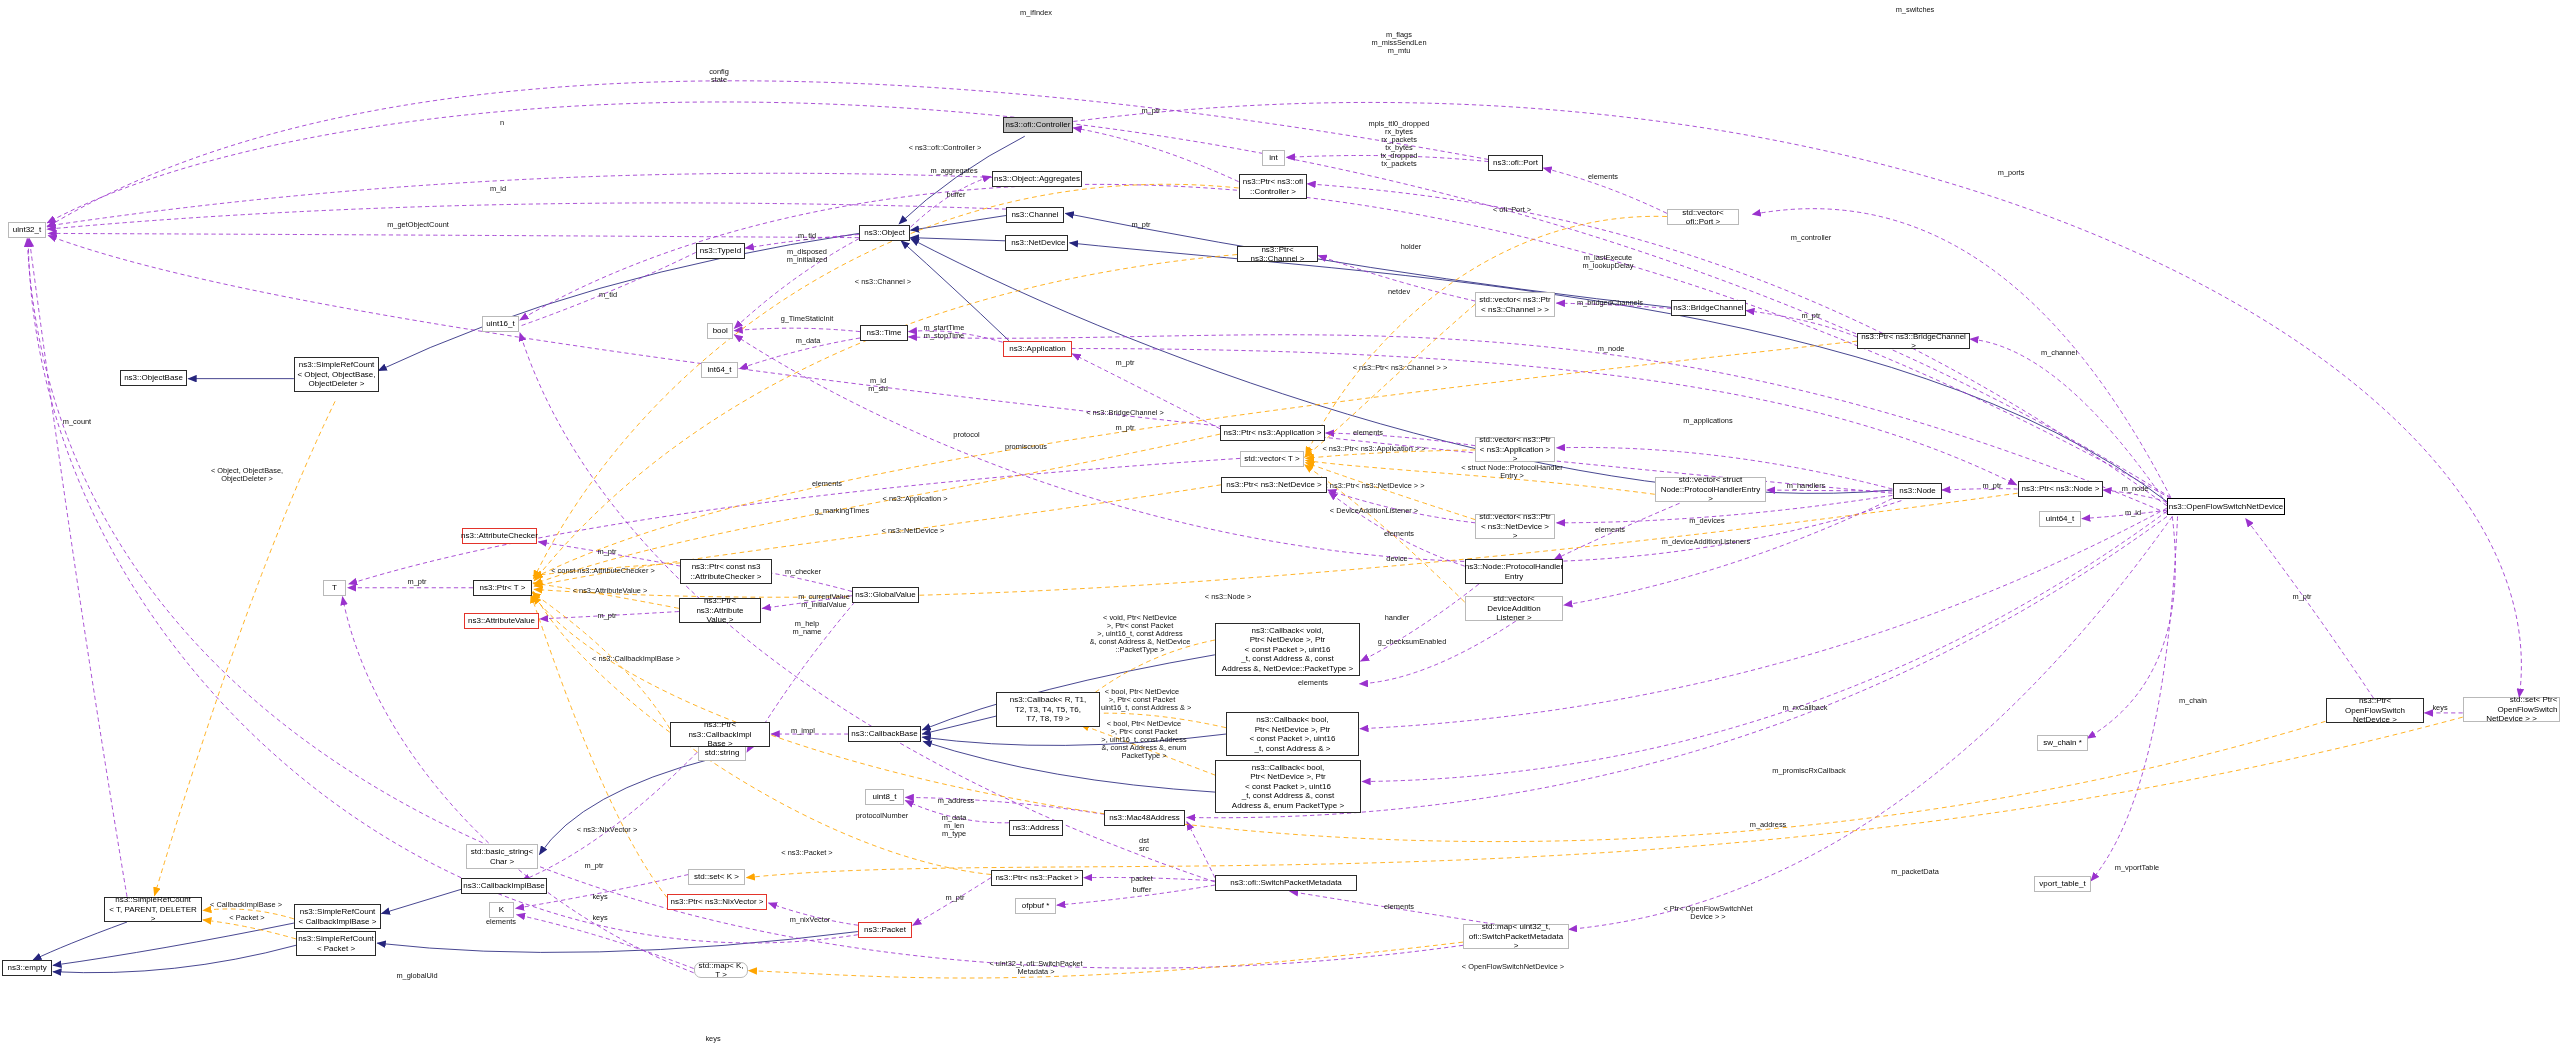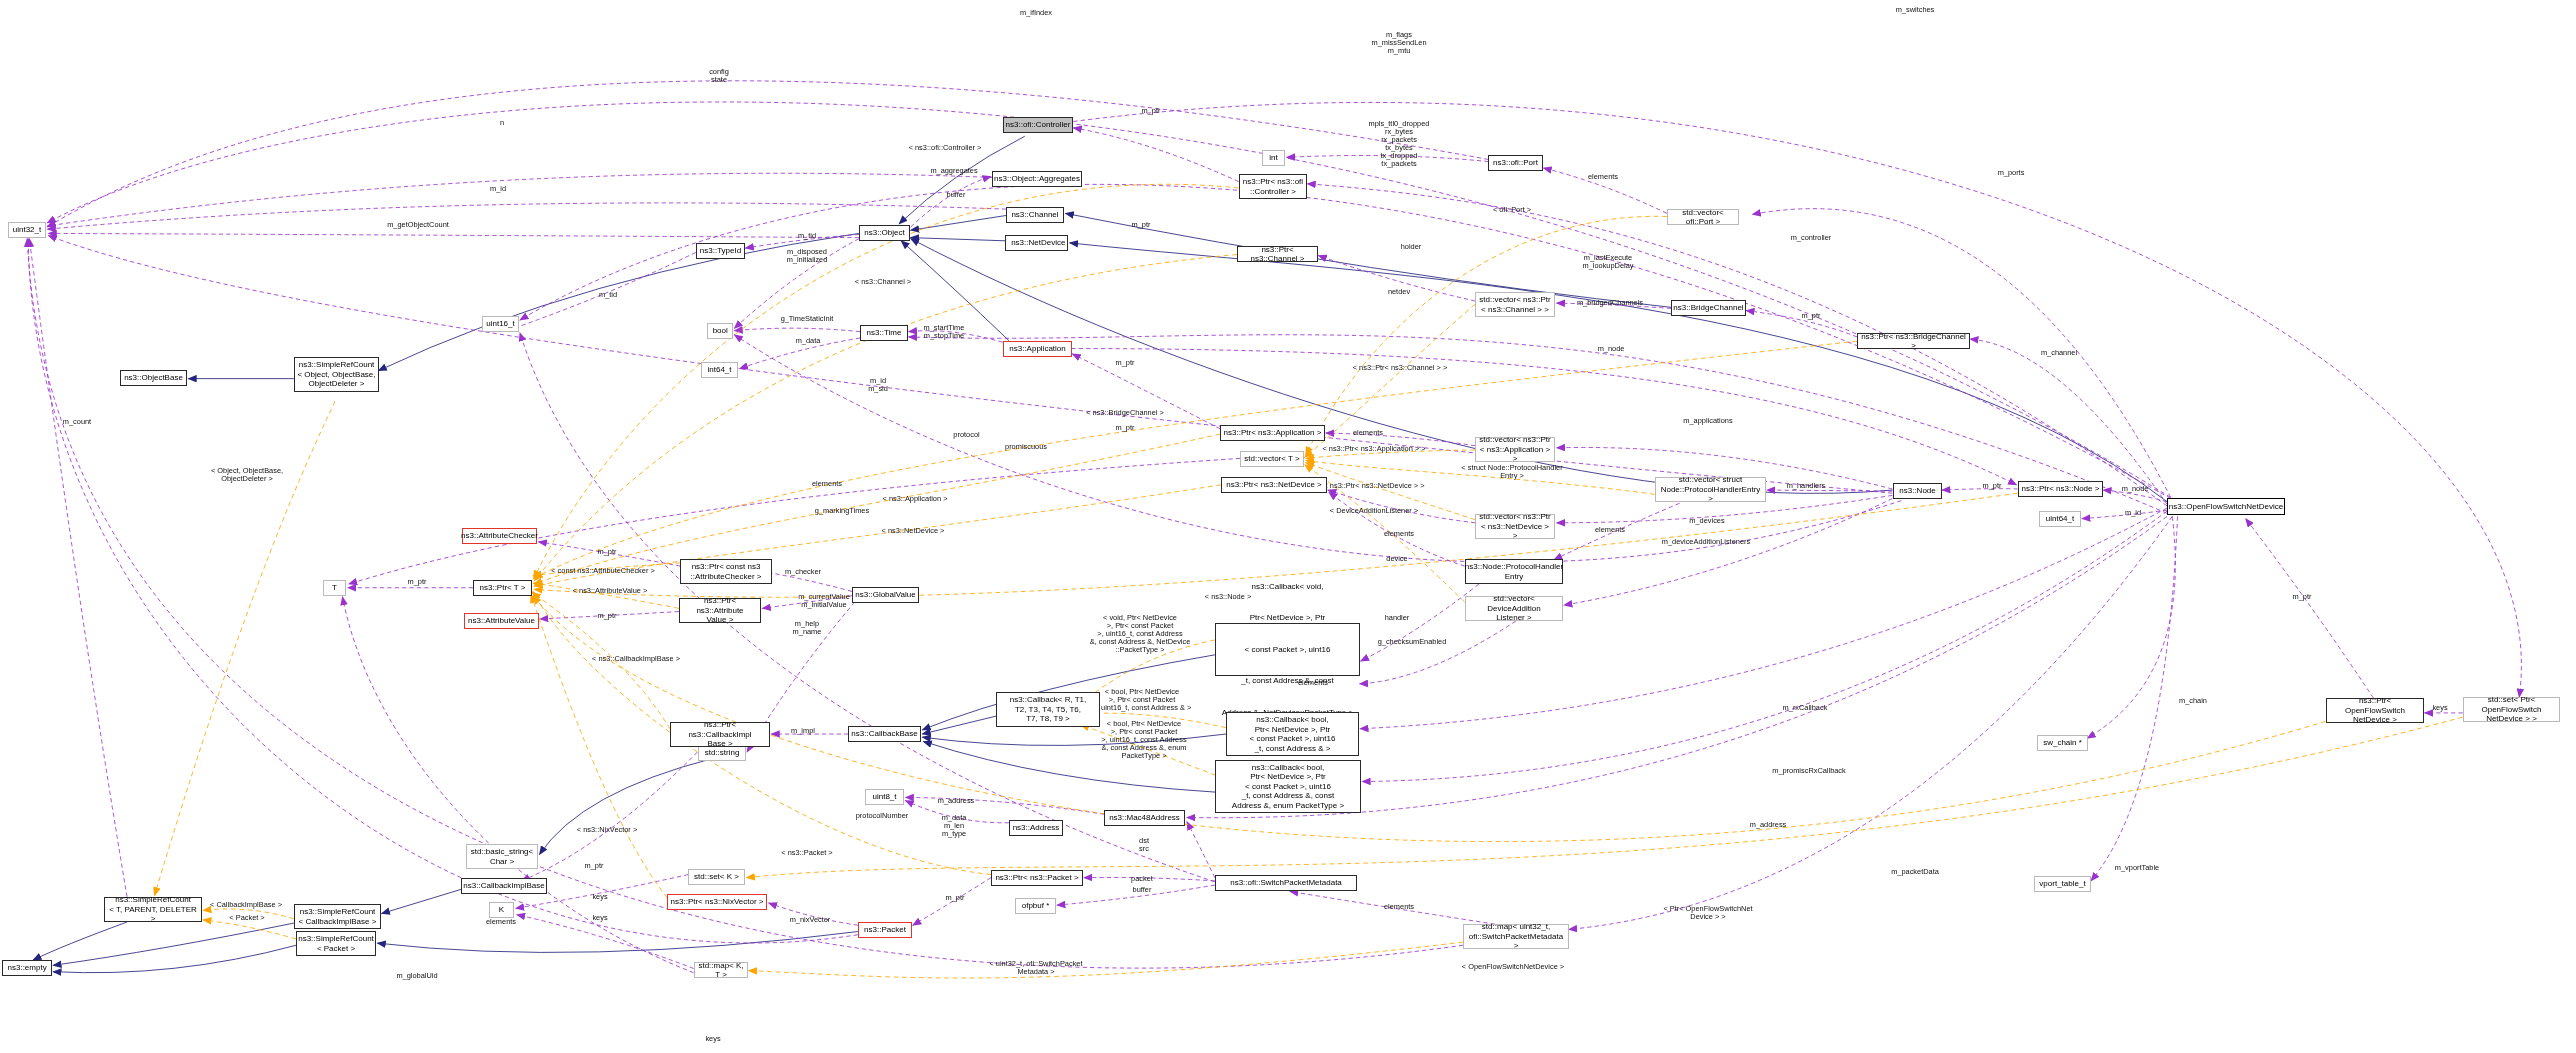--- a/index.html
+++ b/index.html
@@ -297,21 +297,21 @@
       <div>Base &gt;</div>
     </div>
     <div class="node cls" style="left: 848px; top: 726px; width: 73px; height: 16px;">
       <div>ns3::CallbackBase</div>
     </div>
     <div class="node cls" style="left: 996px; top: 692px; width: 104px; height: 35px;">
       <div>ns3::Callback&lt; R, T1,</div>
       <div>T2, T3, T4, T5, T6,</div>
       <div>T7, T8, T9 &gt;</div>
     </div>
-    <div class="node cls" style="left: 1215px; top: 623px; width: 145px; height: 53px; gap: 22px;">
+    <div class="node cls" style="left: 1215px; top: 623px; width: 145px; height: 53px;">
       <div>ns3::Callback&lt; void,</div>
       <div>Ptr&lt; NetDevice &gt;, Ptr</div>
       <div>&lt; const Packet &gt;, uint16</div>
       <div>_t, const Address &amp;, const</div>
       <div>Address &amp;, NetDevice::PacketType &gt;</div>
     </div>
     <div class="node cls" style="left: 1226px; top: 712px; width: 133px; height: 44px;">
       <div>ns3::Callback&lt; bool,</div>
       <div>Ptr&lt; NetDevice &gt;, Ptr</div>
       <div>&lt; const Packet &gt;, uint16</div>
@@ -369,38 +369,38 @@
     <div class="node cls" style="left: 296px; top: 931px; width: 80px; height: 25px;">
       <div>ns3::SimpleRefCount</div>
       <div>&lt; Packet &gt;</div>
     </div>
     <div class="node cls" style="left: 2.1px; top: 960px; width: 50px; height: 16px;">
       <div>ns3::empty</div>
     </div>
     <div class="node plain" style="left: 489px; top: 902px; width: 25px; height: 16px;">
       <div>K</div>
     </div>
-    <div class="node plain" style="left: 694px; top: 962px; width: 54px; height: 16px;">
+    <div class="node plain" style="left: 694px; top: 962px; width: 54px; height: 16px; border-radius: 7px;">
       <div>std::map&lt; K, T &gt;</div>
     </div>
     <div class="node plain" style="left: 1463px; top: 924px; width: 106px; height: 25px;">
       <div>std::map&lt; uint32_t,</div>
       <div>ofi::SwitchPacketMetadata &gt;</div>
     </div>
     <div class="node plain" style="left: 2037px; top: 735px; width: 51px; height: 16px;">
       <div>sw_chain *</div>
     </div>
     <div class="node plain" style="left: 2034px; top: 876px; width: 57px; height: 16px;">
       <div>vport_table_t</div>
     </div>
     <div class="node cls" style="left: 2326px; top: 698px; width: 98px; height: 25px;">
       <div>ns3::Ptr&lt; OpenFlowSwitch</div>
       <div>NetDevice &gt;</div>
     </div>
-    <div class="node plain" style="left: 2463px; top: 697px; width: 97px; height: 25px;">
+    <div class="node plain" style="left: 2463px; top: 697px; width: 97px; height: 25px; text-align: right;">
       <div>std::set&lt; Ptr&lt; OpenFlowSwitch</div>
       <div>NetDevice &gt; &gt;</div>
     </div>
     <span class="elabel" style="left: 1036px; top: 8.5px;">m_ifIndex</span>
     <span class="elabel" style="left: 1915px; top: 6.3px;">m_switches</span>
     <span class="elabel" style="left: 719px; top: 68px;">config
 state</span>
     <span class="elabel" style="left: 1399px; top: 31px;">m_flags
 m_missSendLen
 m_mtu</span>

